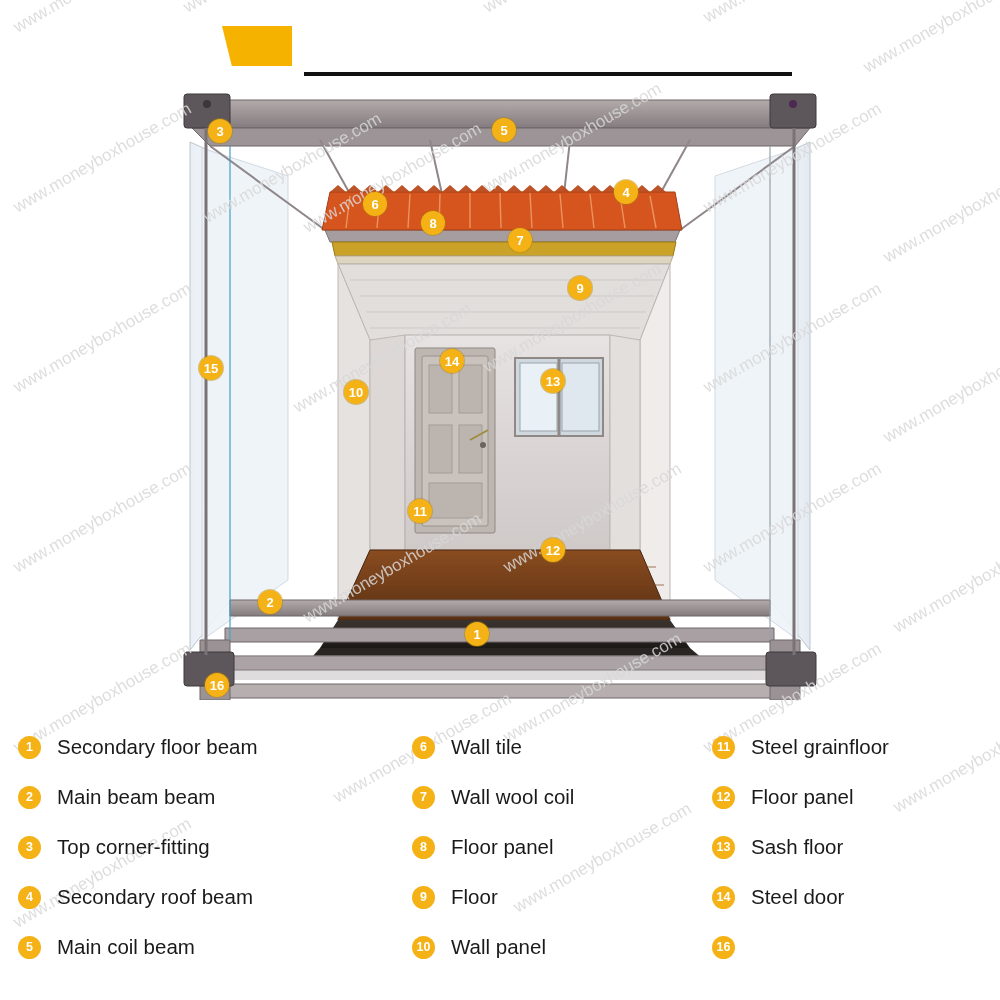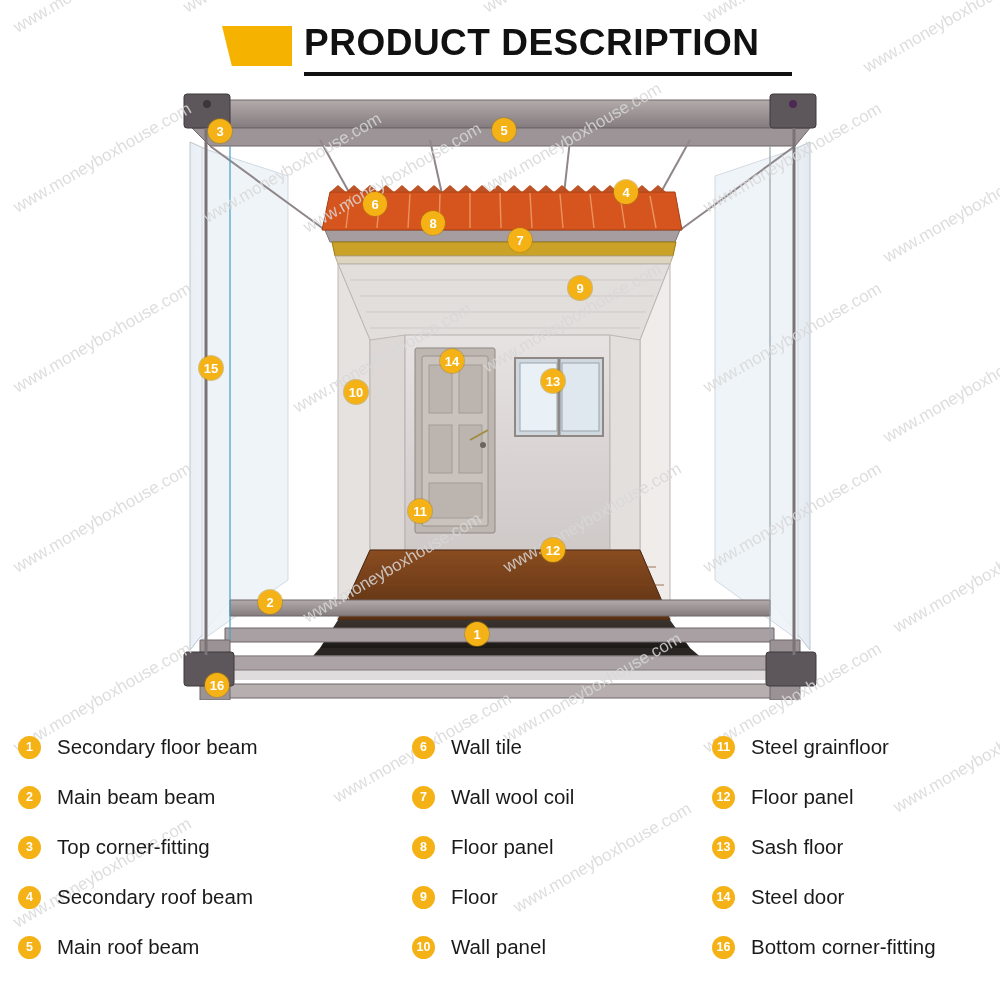--- a/index.html
+++ b/index.html
@@ -109,21 +109,20 @@
     color:#1a1a1a;
     font-family:"Liberation Sans", sans-serif;
     white-space:nowrap;
   }
 </style>
 </head>
 <body>
 
 <div class="header">
   <div class="hdr-flag"></div>
-  <div class="hdr-title">PRODUCT DESCRIPTION</div>
   <div class="hdr-rule"></div>
 </div>
 
 <div id="illustration">
 <svg width="660" height="620" viewBox="0 0 660 620" xmlns="http://www.w3.org/2000/svg">
   <defs>
     <linearGradient id="glassL" x1="0" y1="0" x2="1" y2="0">
       <stop offset="0%" stop-color="#e9eff5"></stop>
           <stop offset="100%" stop-color="#f7fafc"></stop>
     </linearGradient>
@@ -286,21 +285,21 @@
     <div class="legend-item">
       <div class="legend-num">3</div>
       <div class="legend-label">Top corner-fitting</div>
     </div>
     <div class="legend-item">
       <div class="legend-num">4</div>
       <div class="legend-label">Secondary roof beam</div>
     </div>
     <div class="legend-item">
       <div class="legend-num">5</div>
-      <div class="legend-label">Main roof beam</div>
+      <div class="legend-label">Main coil beam</div>
     </div>
   </div>
 
   <div class="legend-col c2">
     <div class="legend-item">
       <div class="legend-num">6</div>
       <div class="legend-label">Wall tile</div>
     </div>
     <div class="legend-item">
       <div class="legend-num">7</div>
@@ -332,21 +331,20 @@
     <div class="legend-item">
       <div class="legend-num">13</div>
       <div class="legend-label">Sash floor</div>
     </div>
     <div class="legend-item">
       <div class="legend-num">14</div>
       <div class="legend-label">Steel door</div>
     </div>
     <div class="legend-item">
       <div class="legend-num">16</div>
-      <div class="legend-label">Bottom corner-fitting</div>
     </div>
   </div>
 
 </div>
 
 <div id="watermarks">
     <div class="wm" style="left: 10px; top: 20px; transform: rotate(-30deg);">www.moneyboxhouse.com</div>
     <div class="wm" style="left: 10px; top: 200px; transform: rotate(-30deg);">www.moneyboxhouse.com</div>
     <div class="wm" style="left: 10px; top: 380px; transform: rotate(-30deg);">www.moneyboxhouse.com</div>
     <div class="wm" style="left: 10px; top: 560px; transform: rotate(-30deg);">www.moneyboxhouse.com</div>

